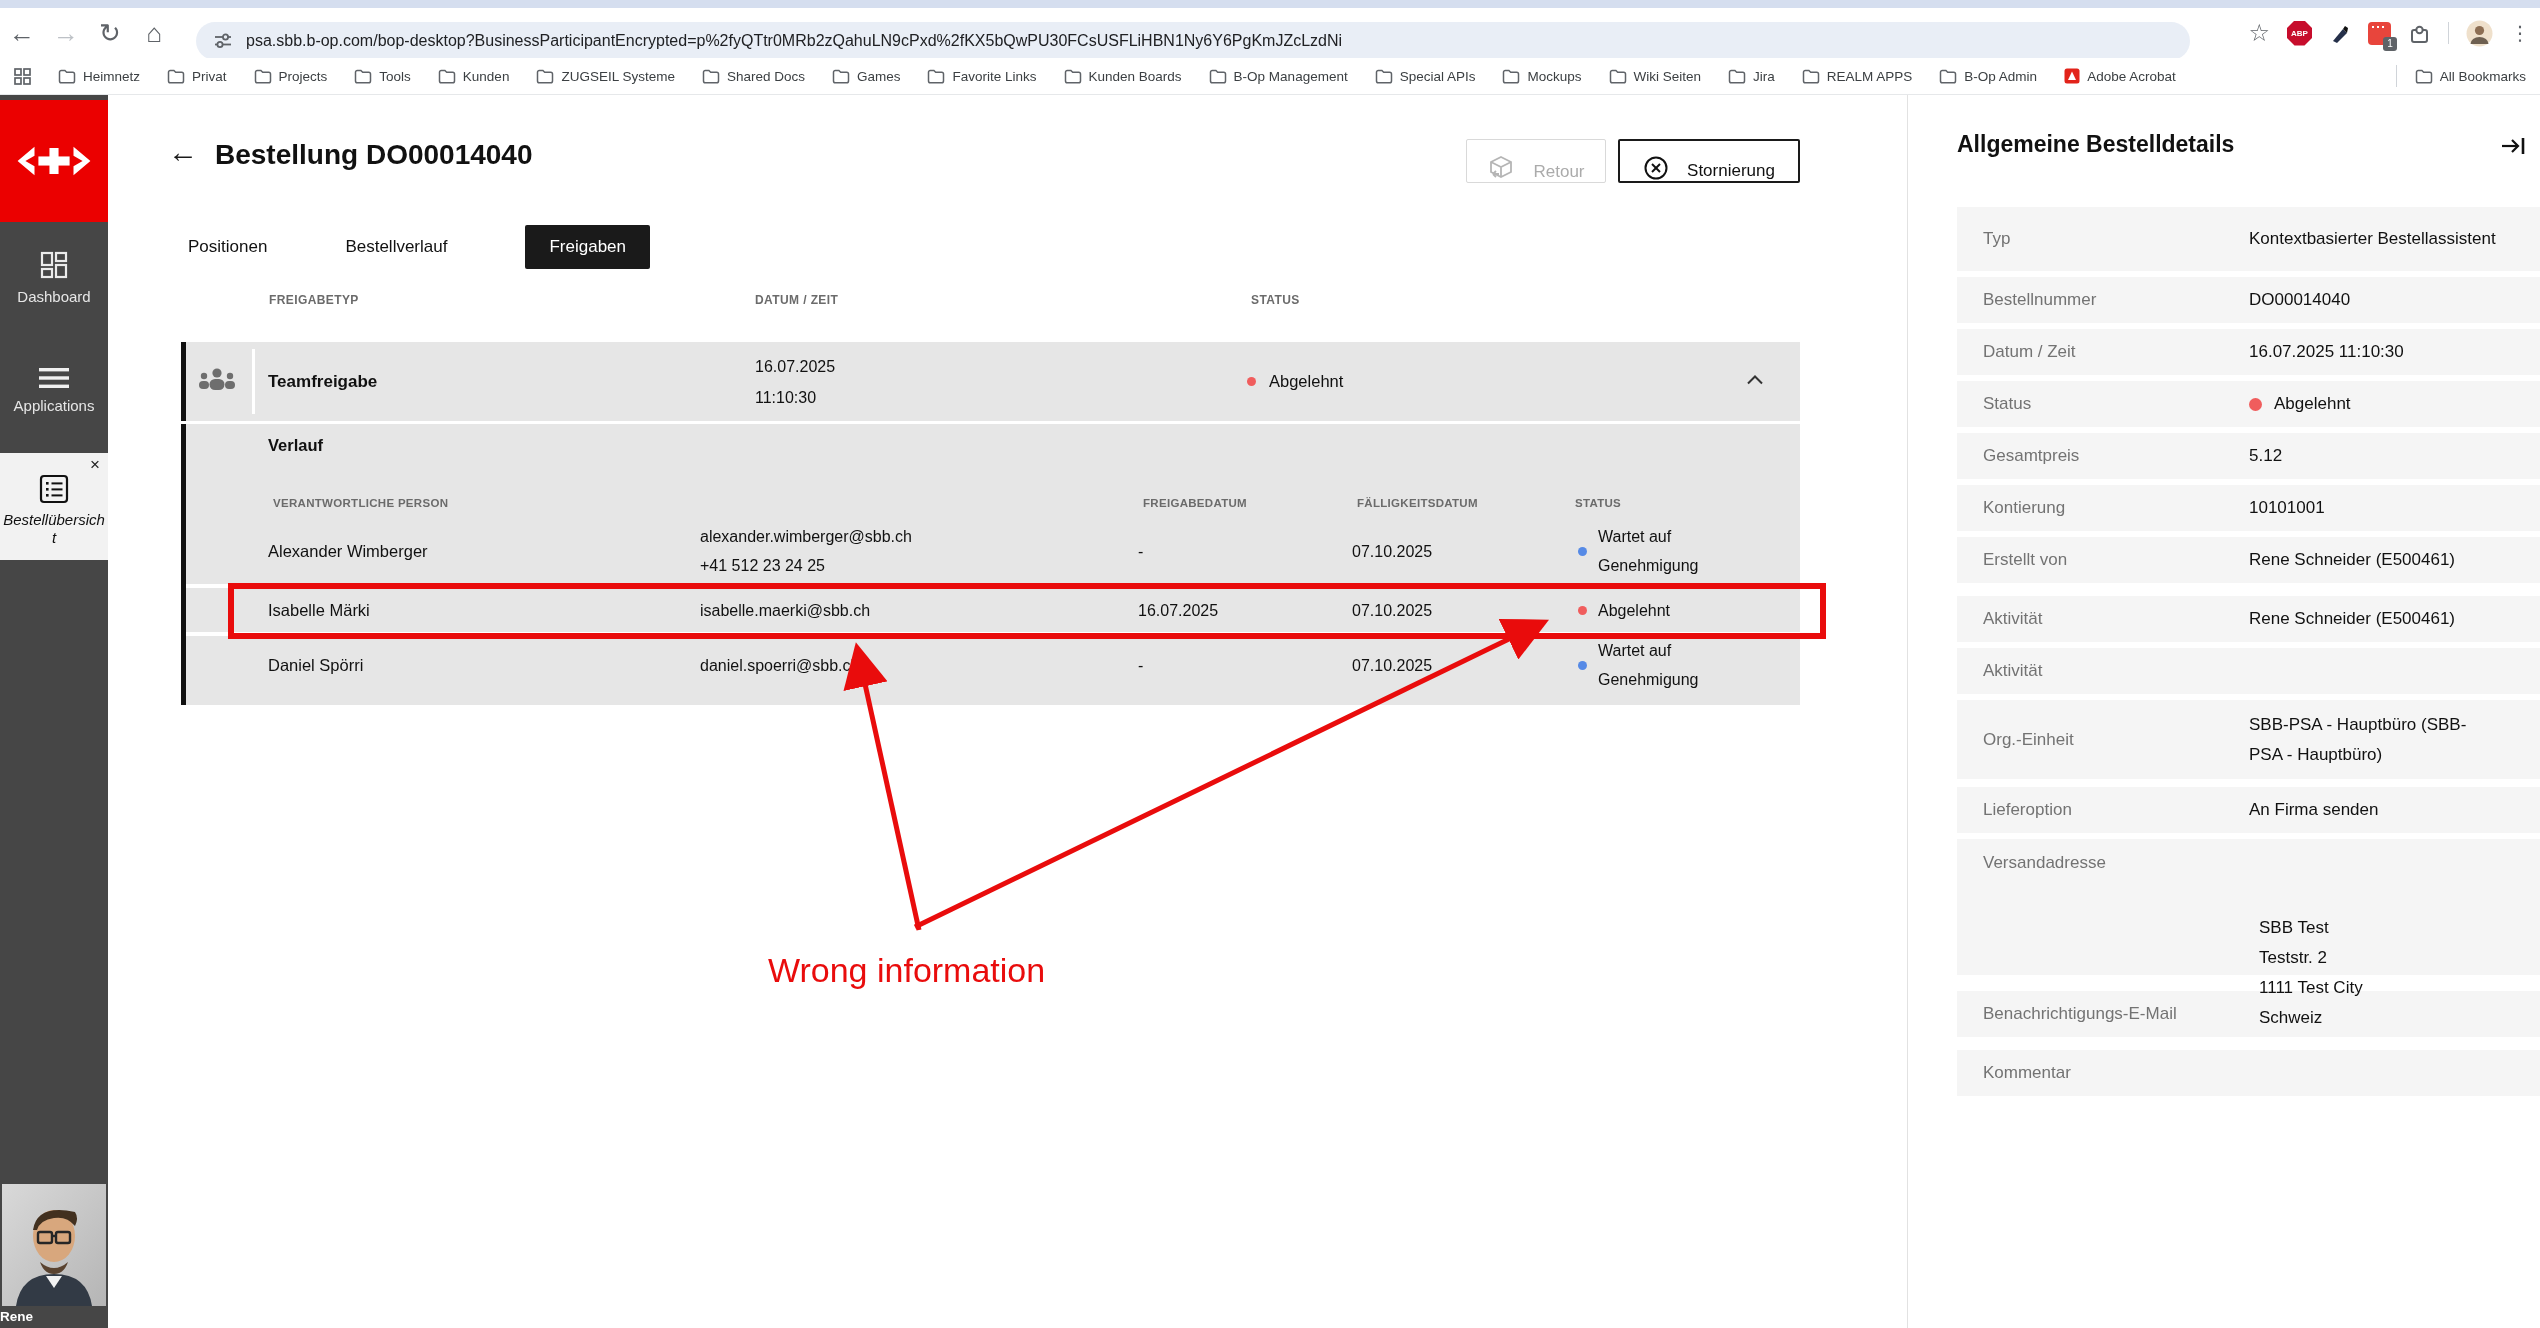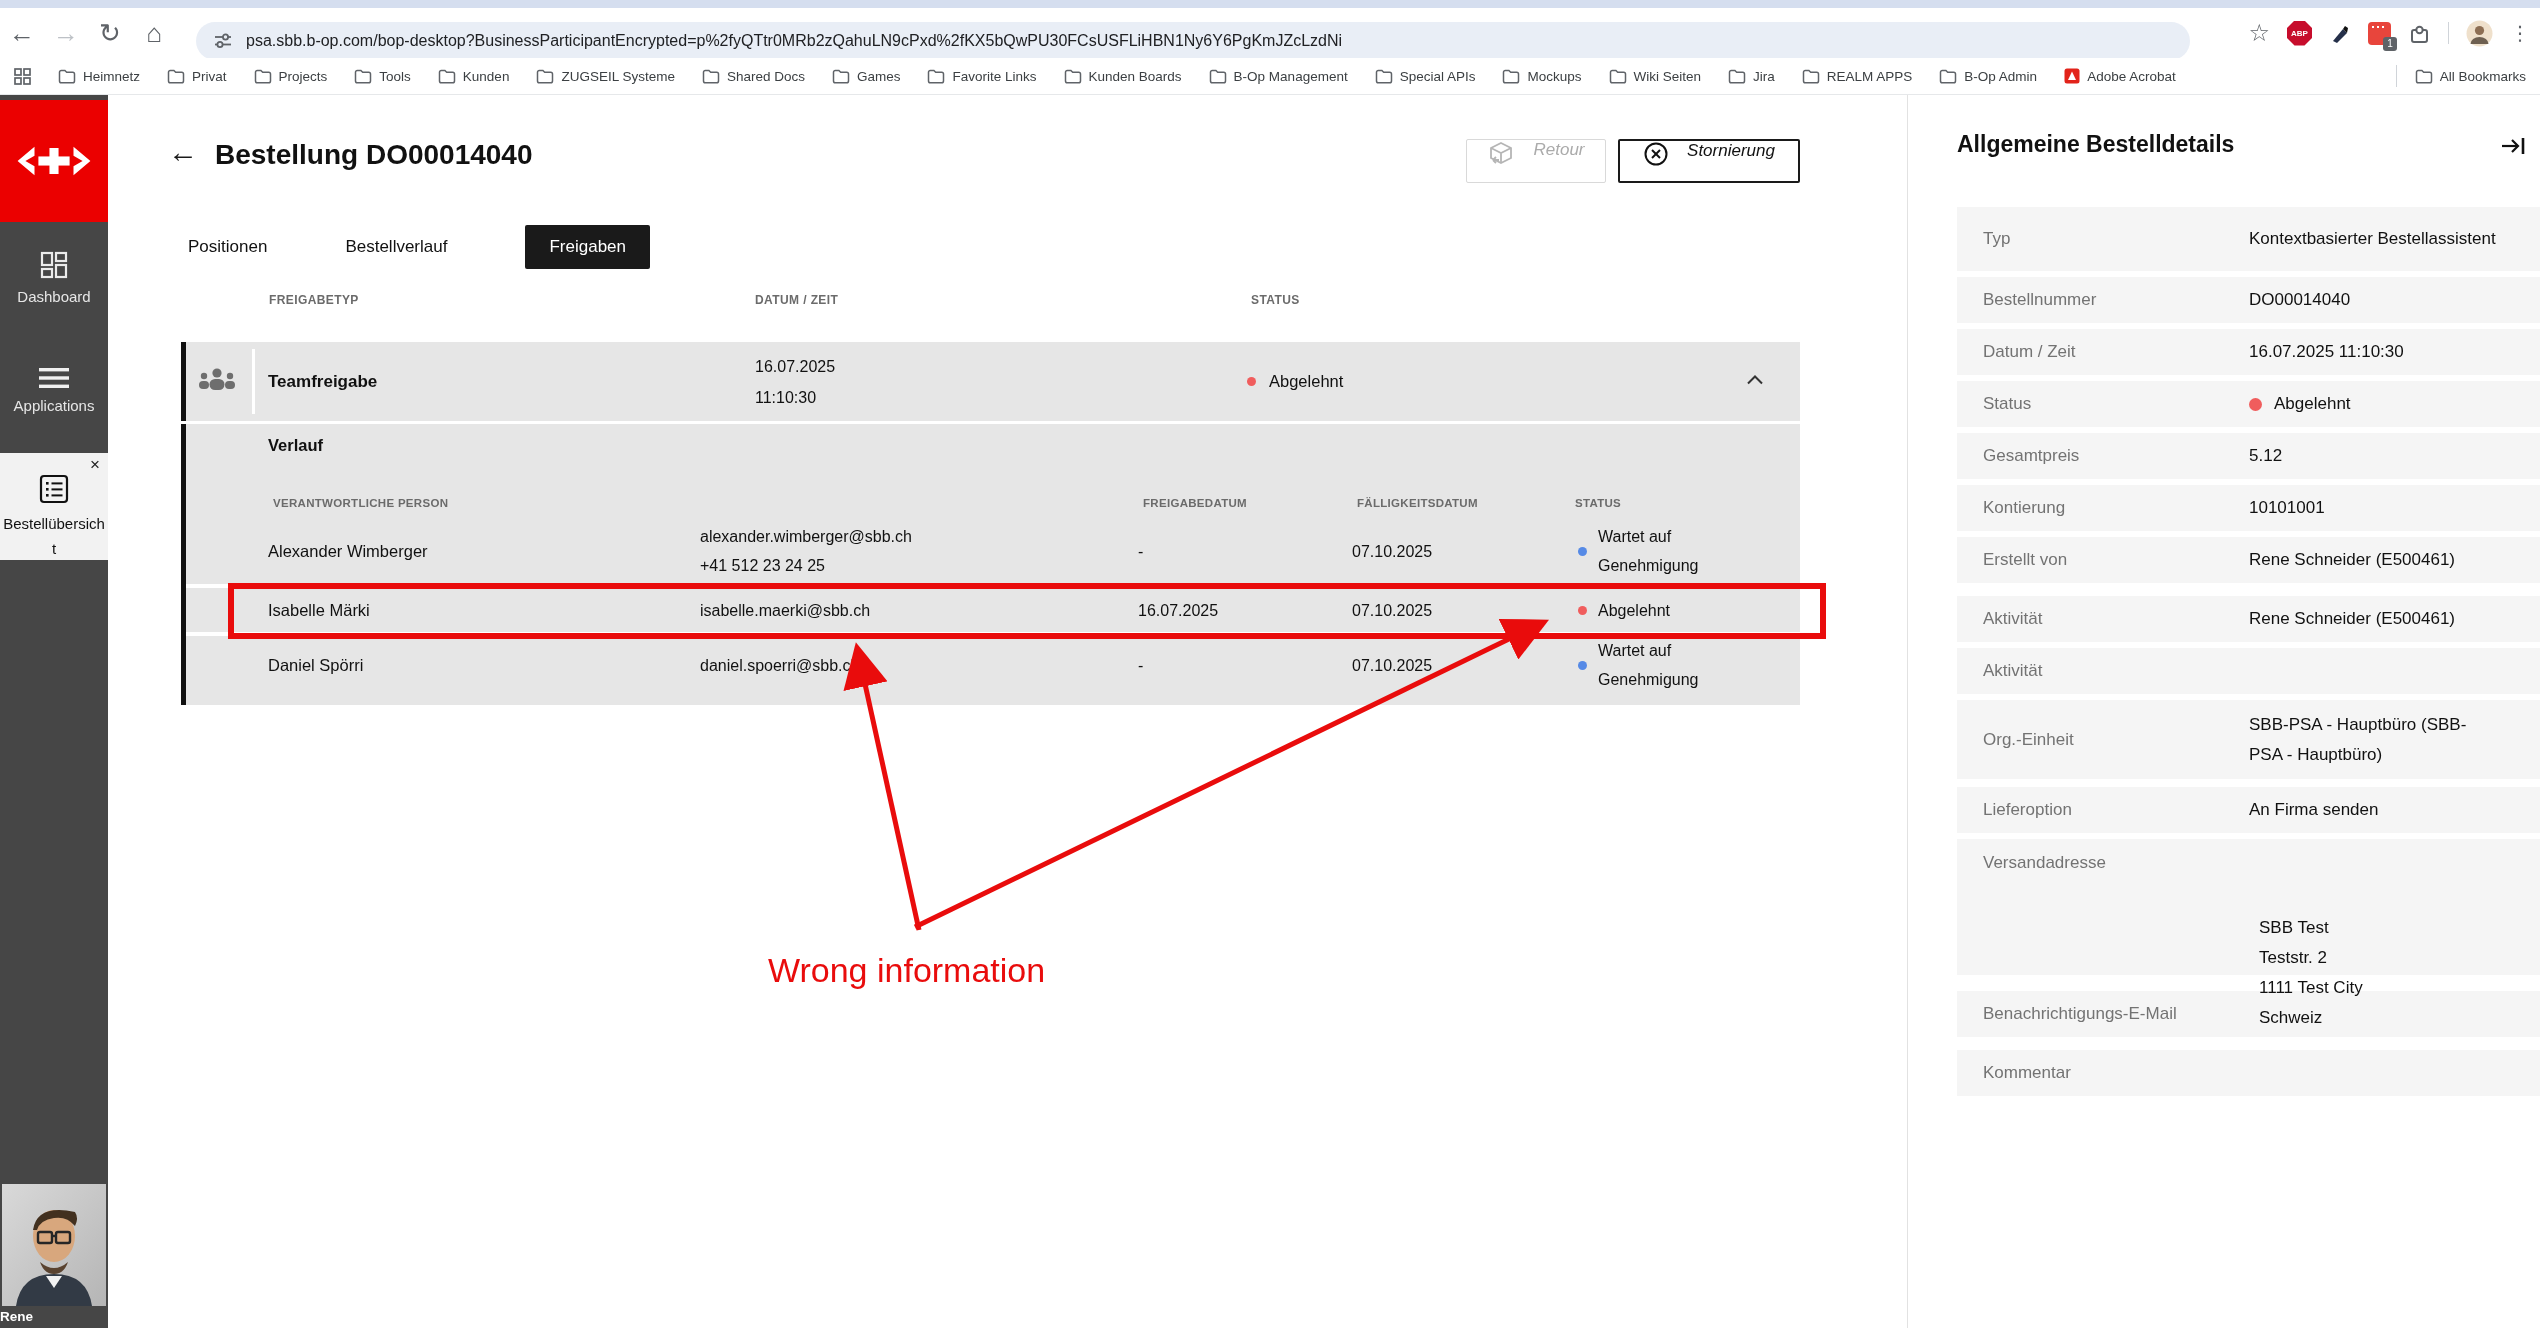--- a/index.html
+++ b/index.html
@@ -28,29 +28,29 @@
   
   .app { position:absolute; left:0; top:95px; width:2540px; height:1233px; background:#fff; }
 
   
   .sidebar { position:absolute; left:0; top:0; width:108px; height:1233px; background:#464646; }
   .logo { position:absolute; left:0; top:5px; width:108px; height:122px; background:#eb0000; display:flex; align-items:center; justify-content:center; cursor:pointer; }
   .sb-item { position:absolute; left:0; width:108px; text-align:center; color:#e6e6e6; font-size:15px; cursor:pointer; }
   .sb-item .ic { display:block; margin:0 auto 8px; }
   .sb-active { position:absolute; left:0; top:358px; width:108px; height:107px; background:#f2f2f2; color:#111; text-align:center; font-size:15px; cursor:pointer; }
   .sb-active .close { position:absolute; right:8px; top:2px; font-size:17px; color:#222; cursor:pointer; }
-  .sb-active .lbl { display:block; padding:0 2px; overflow-wrap:anywhere; line-height:25px; color:#111; }
+  .sb-active .lbl { display:block; padding:0 2px; overflow-wrap:anywhere; line-height:18px; color:#111;font-style:italic; }
   .profile { position:absolute; left:0; top:1089px; width:108px; text-align:left; }
   .profile .name { color:#fff; font-size:13.5px; font-weight:bold; margin-top:3px; display:block; }
 
   
   .main { position:absolute; left:108px; top:0; width:1765px; height:1233px; background:#fff; }
   .back { position:absolute; left:60px; top:40px; font-size:30px; color:#1a1a1a; cursor:pointer; }
   .title { position:absolute; left:107px; top:44px; font-size:28px; font-weight:bold; color:#111; }
-  .btn { position:absolute; top:44px; height:44px; border-radius:2px; display:flex; align-items:flex-start; justify-content:center; gap:18px; font-size:17px; background:#fff; cursor:pointer;font-style:italic; }
+  .btn { position:absolute; top:44px; height:44px; border-radius:2px; display:flex; align-items:flex-end; justify-content:center; gap:18px; font-size:17px; background:#fff; cursor:pointer; }
   .btn-retour { left:1358px; width:140px; border:1px solid #d9d9d9; color:#ababab; }
   .btn-storno { left:1510px; width:182px; border:2px solid #1a1a1a; color:#111; }
 
   .tabs { position:absolute; left:80px; top:129px; height:46px; display:flex; align-items:center; gap:78px; font-size:17px; color:#111; }
   .tab { cursor:pointer; }
   .tab.active { background:#1a1a1a; color:#fff; padding:12px 24px; border-radius:2px; }
 
   .cols { position:absolute; top:198px; left:0; width:1765px; font-size:12px; font-weight:bold; letter-spacing:.4px; color:#6b6b6b; }
   .cols span { position:absolute; top:0; }
 

